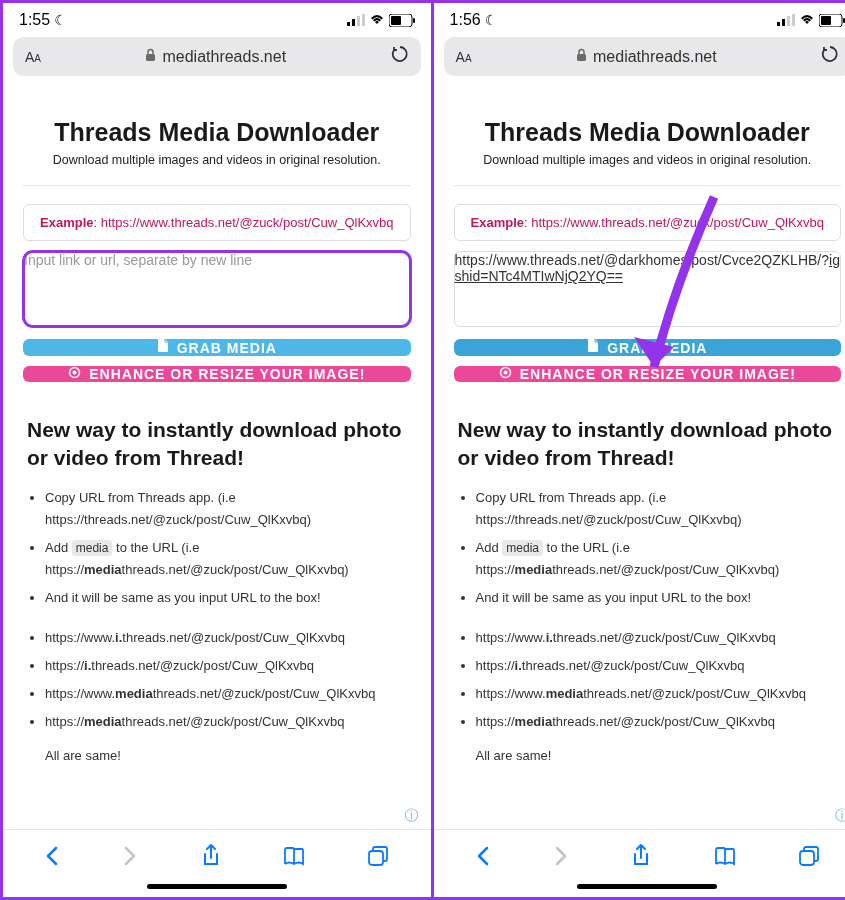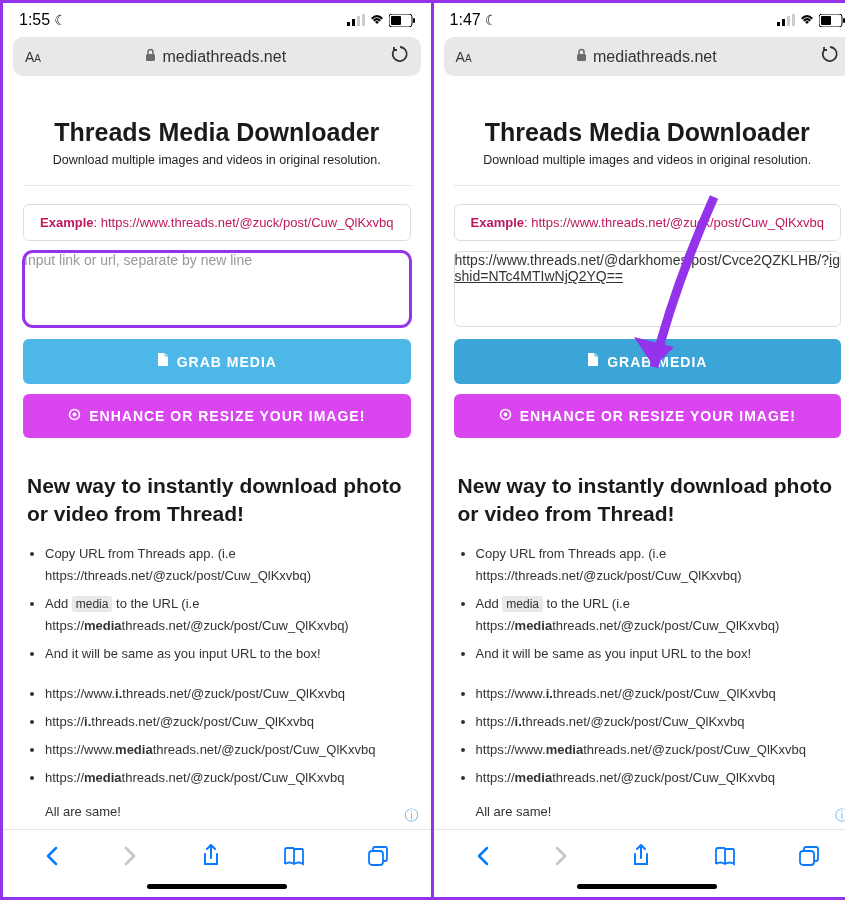--- a/index.html
+++ b/index.html
@@ -20,24 +20,24 @@
 .subtitle { font-size: 12.5px; text-align: center; margin-top: 6px; font-weight: 400; color: #222; }
 .divider { border: none; border-top: 1px solid #e5e5e5; margin: 18px 14px 0; }
 .card { margin: 18px 14px 0; }
 .example-box { border: 1px solid #ddd; border-radius: 6px; padding: 10px 16px; font-size: 13px; color: #be185d; white-space: nowrap; overflow: hidden; }
 .example-box b { font-weight: 700; }
 .input-wrap { margin-top: 10px; }
 .input-box { border: 1px solid #ddd; border-radius: 6px; min-height: 76px; font-size: 14px; color: #333; word-break: break-all; }
 .input-box.empty { color: #999; }
 .input-box.highlighted { outline: 3px solid #9333ea; outline-offset: -2px; border-radius: 10px; }
 .link-underline { text-decoration: underline; }
-.btn { display: flex; align-items: center; justify-content: center; gap: 8px; border: none; border-radius: 6px; padding: 14px; font-size: 14px; font-weight: 600; letter-spacing: 1px; color: #fff; width: 100%; margin-top: 12px; cursor: pointer; }
+.btn { display: flex; align-items: center; justify-content: center; gap: 8px; border: none; border-radius: 6px; font-size: 14px; font-weight: 600; letter-spacing: 1px; color: #fff; width: 100%; margin-top: 12px; cursor: pointer; }
 .btn-grab { background: #4db8e8; }
 .btn-grab.active { background: #3ba5d8; }
-.btn-enhance { background: #d946ef; margin-top: 10px; }
+.btn-enhance { background: #ec4899; margin-top: 10px; }
 .section-title { font-size: 21px; font-weight: 700; margin: 34px 18px 0; color: #1a1a1a; line-height: 1.35; }
 .bullets { margin: 14px 18px 0 36px; font-size: 13px; color: #333; line-height: 1.7; }
 .bullets li { margin-bottom: 6px; }
 .bullets-gap { margin-top: 18px; }
 .all-same { margin: 14px 18px 0 36px; font-size: 13px; color: #333; }
 .code-chip { background: #e8e8e8; padding: 1px 4px; border-radius: 3px; font-size: 12px; }
 .bottom-bar { display: flex; justify-content: space-around; align-items: center; padding: 14px 10px 6px; border-top: 1px solid #e5e5e5; margin-top: auto; }
 .nav-icon { color: #0a7aff; }
 .nav-icon.disabled { color: #c4c4c4; }
 .home-indicator { width: 140px; height: 5px; background: #000; border-radius: 3px; margin: 6px auto 8px; }
@@ -149,21 +149,21 @@
             <rect x="2" y="6" width="14" height="14" rx="3" fill="none" stroke="currentColor" stroke-width="1.8"></rect>
             <path d="M6 6 V4 Q6 2 8 2 H18 Q20 2 20 4 V14 Q20 16 18 16 H16" fill="none" stroke="currentColor" stroke-width="1.8"></path>
           </svg></span>
     </div>
     <div class="home-indicator"></div>
   </div>
 
   <div class="phone">
     <div class="status-bar">
       <div class="status-left">
-        <span>1:47</span>
+        <span>1:56</span>
         <span class="moon">☾</span>
       </div>
       <div class="status-right">
         <svg width="18" height="12" viewBox="0 0 18 12">
             <rect x="0" y="8" width="3" height="4" fill="#000"></rect>
             <rect x="5" y="5" width="3" height="7" fill="#000"></rect>
             <rect x="10" y="2" width="3" height="10" fill="#ccc"></rect>
             <rect x="15" y="0" width="3" height="12" fill="#ccc"></rect>
           </svg>
         <svg width="16" height="12" viewBox="0 0 16 12">

